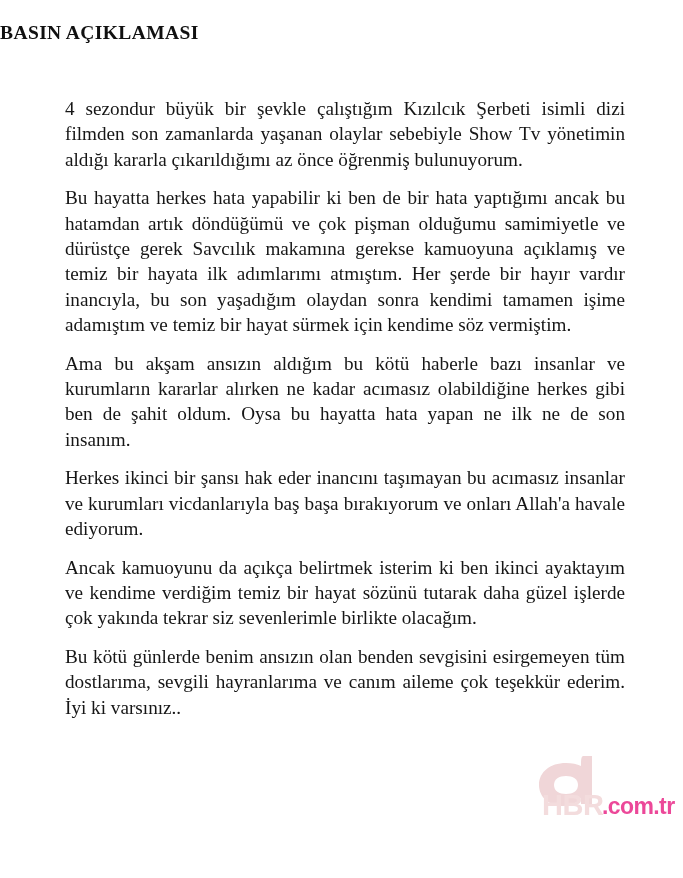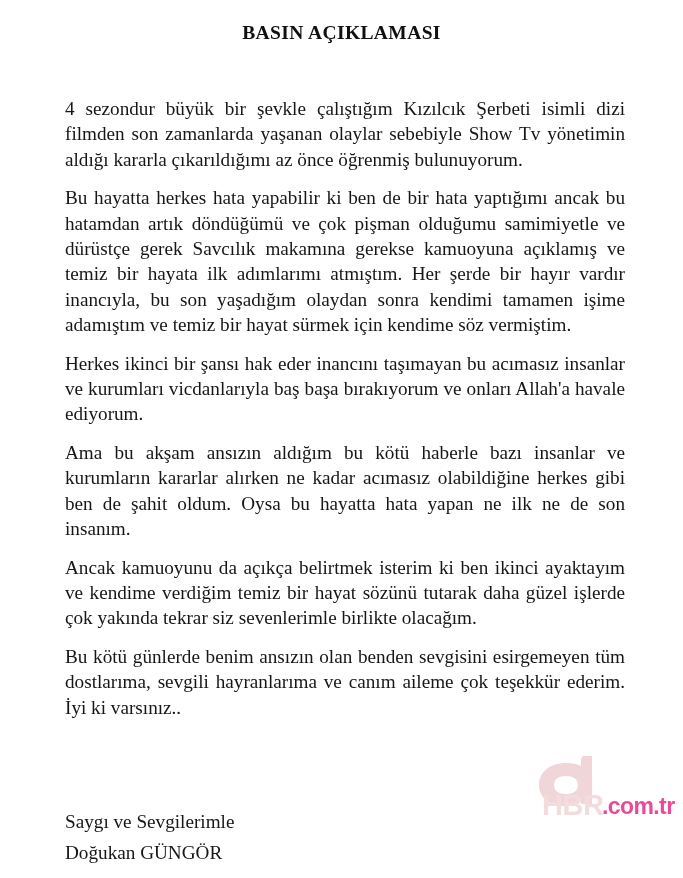--- a/index.html
+++ b/index.html
@@ -21,21 +21,20 @@
     position: absolute;
     inset: 0;
     background: #ffffff;
   }
 
   .doc-title {
     position: absolute;
     top: 22px;
     left: 0;
     right: 0;
-    text-align: center;
     font-size: 19.5px;
     font-weight: bold;
     letter-spacing: 0.4px;
     color: #101010;
   }
 
   .body-block {
     position: absolute;
     left: 65px;
     top: 88px;
@@ -111,30 +110,26 @@
 </head>
 <body>
 
 <div class="page">
 
   <div class="doc-title">BASIN AÇIKLAMASI</div>
 
   <div class="body-block">
     <p class="para">4 sezondur büyük bir şevkle çalıştığım Kızılcık Şerbeti isimli dizi filmden son zamanlarda yaşanan olaylar sebebiyle Show Tv yönetimin aldığı kararla çıkarıldığımı az önce öğrenmiş bulunuyorum.</p>
     <p class="para">Bu hayatta herkes hata yapabilir ki ben de bir hata yaptığımı ancak bu hatamdan artık döndüğümü ve çok pişman olduğumu samimiyetle ve dürüstçe gerek Savcılık makamına gerekse kamuoyuna açıklamış ve temiz bir hayata ilk adımlarımı atmıştım. Her şerde bir hayır vardır inancıyla, bu son yaşadığım olaydan sonra kendimi tamamen işime adamıştım ve temiz bir hayat sürmek için kendime söz vermiştim.</p>
+    <p class="para">Ama bu akşam ansızın aldığım bu kötü haberle bazı insanlar ve kurumların kararlar alırken ne kadar acımasız olabildiğine herkes gibi ben de şahit oldum. Oysa bu hayatta hata yapan ne ilk ne de son insanım.</p>
     <p class="para">Herkes ikinci bir şansı hak eder inancını taşımayan bu acımasız insanlar ve kurumları vicdanlarıyla baş başa bırakıyorum ve onları Allah'a havale ediyorum.</p>
-    <p class="para">Ama bu akşam ansızın aldığım bu kötü haberle bazı insanlar ve kurumların kararlar alırken ne kadar acımasız olabildiğine herkes gibi ben de şahit oldum. Oysa bu hayatta hata yapan ne ilk ne de son insanım.</p>
     <p class="para">Ancak kamuoyunu da açıkça belirtmek isterim ki ben ikinci ayaktayım ve kendime verdiğim temiz bir hayat sözünü tutarak daha güzel işlerde çok yakında tekrar siz sevenlerimle birlikte olacağım.</p>
     <p class="para">Bu kötü günlerde benim ansızın olan benden sevgisini esirgemeyen tüm dostlarıma, sevgili hayranlarıma ve canım aileme çok teşekkür ederim. İyi ki varsınız..</p>
   </div>
 
-  <div class="sign-block">
-    <div class="sign-line">Saygı ve Sevgilerimle</div>
-    <div class="sign-line">Doğukan GÜNGÖR</div>
-  </div>
 
   <div class="watermark">
     <div class="wm-a">
       <svg viewBox="0 0 62 56" xmlns="http://www.w3.org/2000/svg" aria-hidden="true">
         <path d="M47 4 H56 V52 H45 V46 C41 51 35 54 27 54 C13 54 3 45 3 33 C3 20 14 11 30 11 C36 11 41 12 45 14 V10 C45 6 46 4 47 4 Z" fill="#f0d6d8"></path>
         <path d="M30 24 C23 24 18 27 18 33 C18 39 23 42 30 42 C37 42 42 39 42 33 C42 27 37 24 30 24 Z" fill="#ffffff"></path>
       </svg>
     </div>
     <div class="wm-hbr">HBR</div>
     <div class="wm-dom">.com.tr</div>

